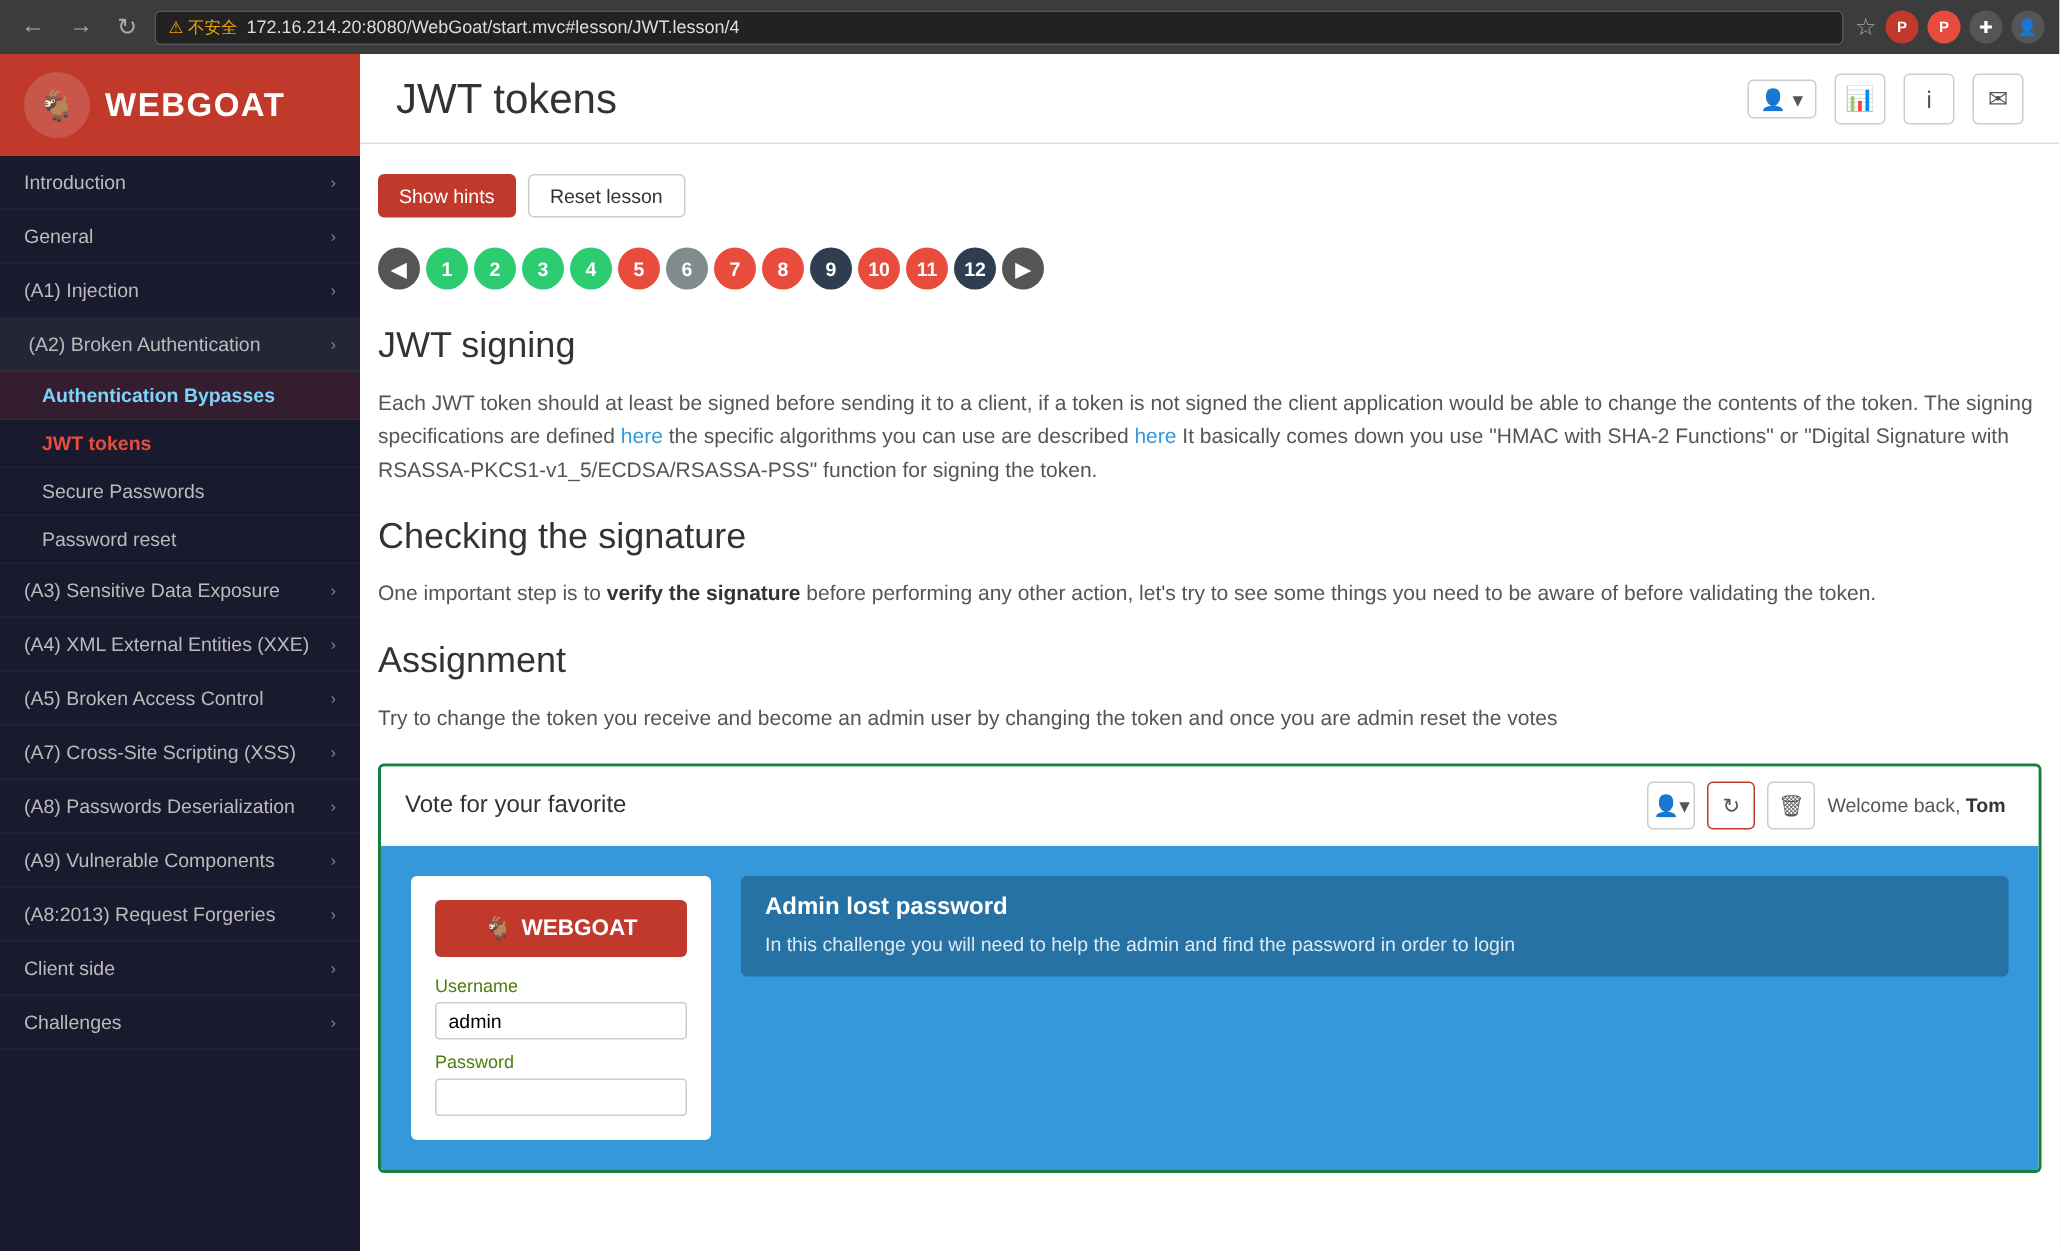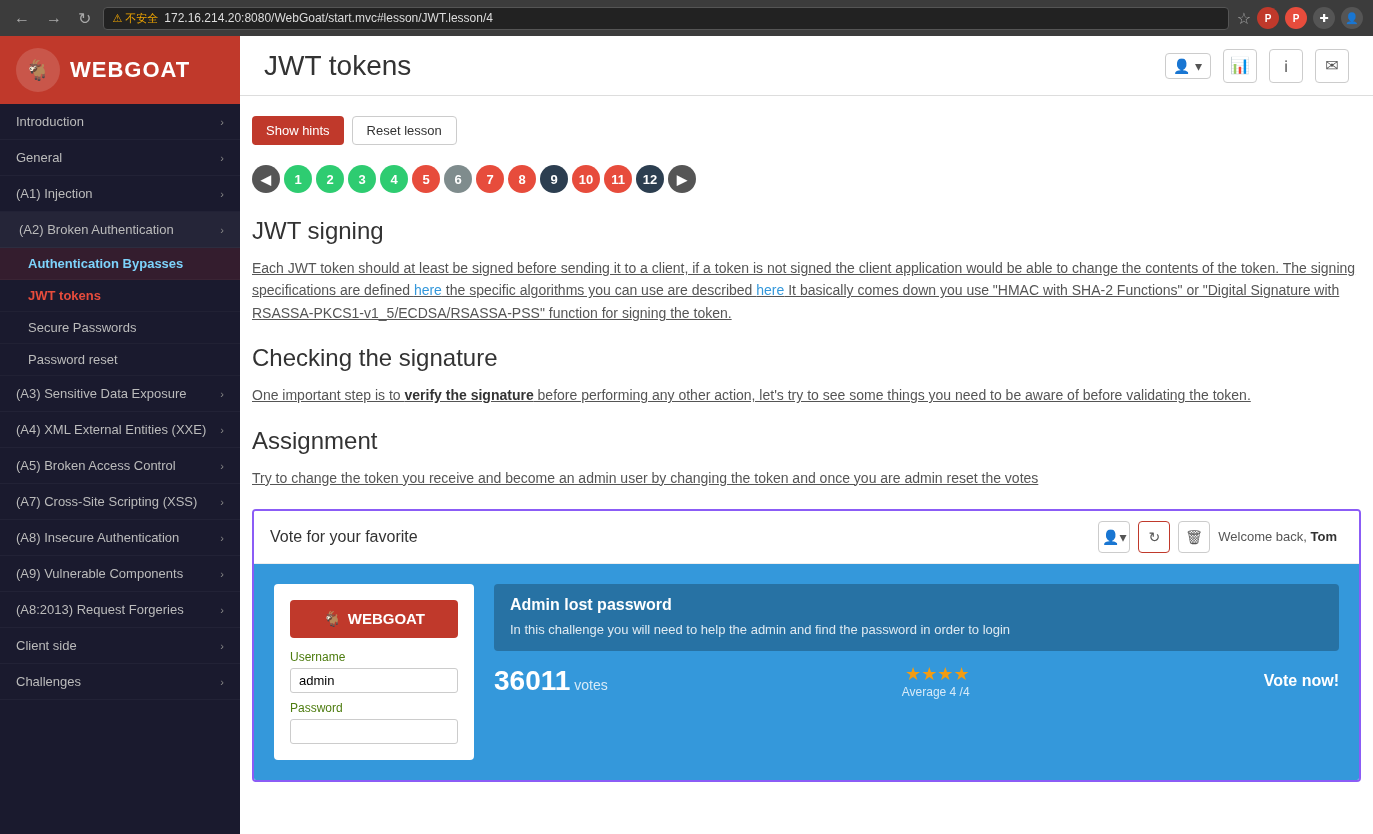--- a/index.html
+++ b/index.html
@@ -232,28 +232,27 @@
       font-size: 24px;
       font-weight: 400;
       color: #333;
       margin-bottom: 12px;
     }
     .section-text {
       font-size: 14px;
       color: #555;
       line-height: 1.6;
       margin-bottom: 20px;
-      text-decoration: underline;
     }
     .section-text a { color: #3498db; text-decoration: none; }
     .section-text strong { font-weight: bold; color: #333; }
 
     
     .vote-panel {
-      border: 2px solid #8b5cf6;
+      border: 2px solid #15803d;
       border-radius: 4px;
       overflow: hidden;
       margin-top: 6px;
     }
     .vote-panel-header {
       background: #fff;
       padding: 10px 16px;
       display: flex;
       align-items: center;
       justify-content: space-between;
@@ -413,21 +412,21 @@
       </div>
       <div class="sidebar-item">
         <span>(A5) Broken Access Control</span>
         <span class="chevron">›</span>
       </div>
       <div class="sidebar-item">
         <span>(A7) Cross-Site Scripting (XSS)</span>
         <span class="chevron">›</span>
       </div>
       <div class="sidebar-item">
-        <span>(A8) Insecure Authentication</span>
+        <span>(A8) Passwords Deserialization</span>
         <span class="chevron">›</span>
       </div>
       <div class="sidebar-item">
         <span>(A9) Vulnerable Components</span>
         <span class="chevron">›</span>
       </div>
       <div class="sidebar-item">
         <span>(A8:2013) Request Forgeries</span>
         <span class="chevron">›</span>
       </div>
@@ -533,31 +532,18 @@
               <label>Password</label>
               <input type="password" style="">
             </div>
           </div>
 
           <div class="vote-right-section">
             <div class="vote-challenge-box">
               <div class="vote-challenge-title">Admin lost password</div>
               <div class="vote-challenge-text">In this challenge you will need to help the admin and find the password in order to login</div>
             </div>
-            <div class="vote-stats">
-              <div>
-                <span class="vote-count">36011</span>
-                <span class="vote-count-label"> </span><span class="vote-count-label">votes</span>
-              </div>
-              <div class="vote-avg">
-                <div class="vote-stars">★★★★</div>
-                <div class="vote-avg-text">Average 4 /4</div>
-              </div>
-              <div>
-                <span class="vote-vote-label">Vote now!</span>
-              </div>
-            </div>
           </div>
         </div>
       </div>
     </div>
   </div>
 </div>
 
 </body></html>

